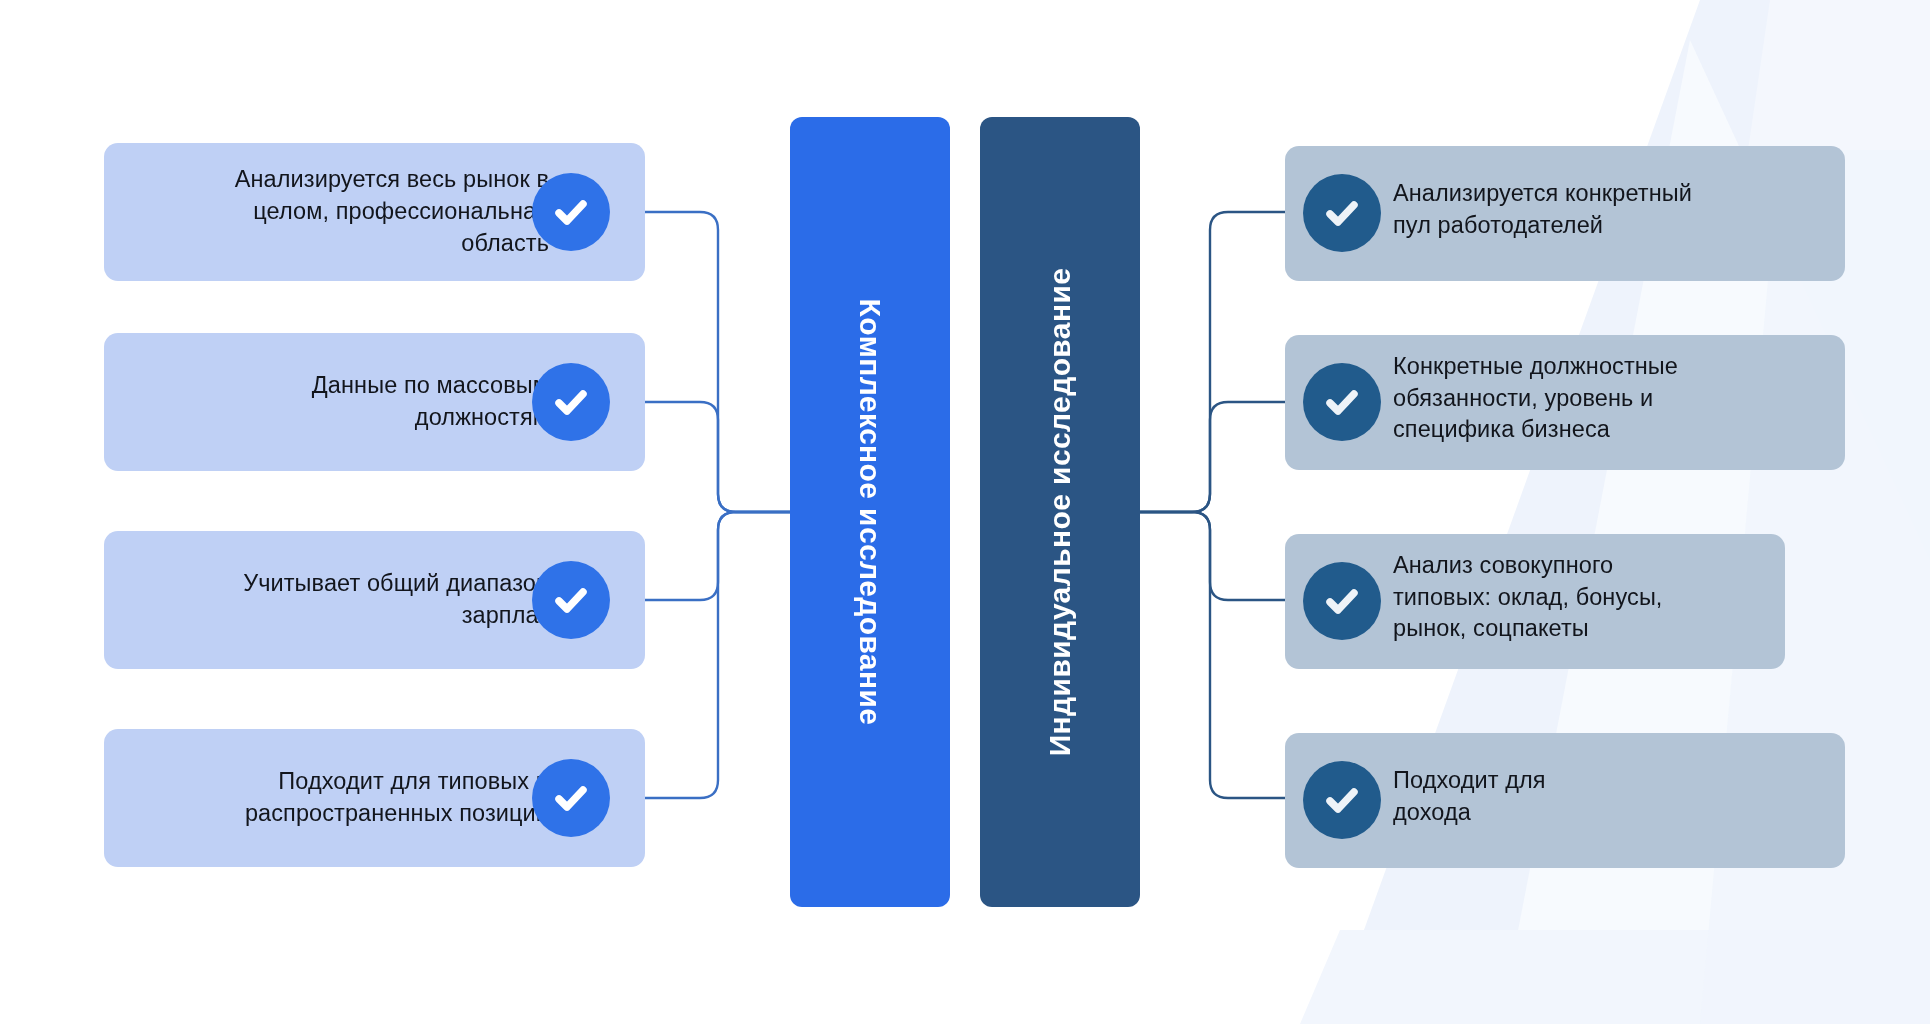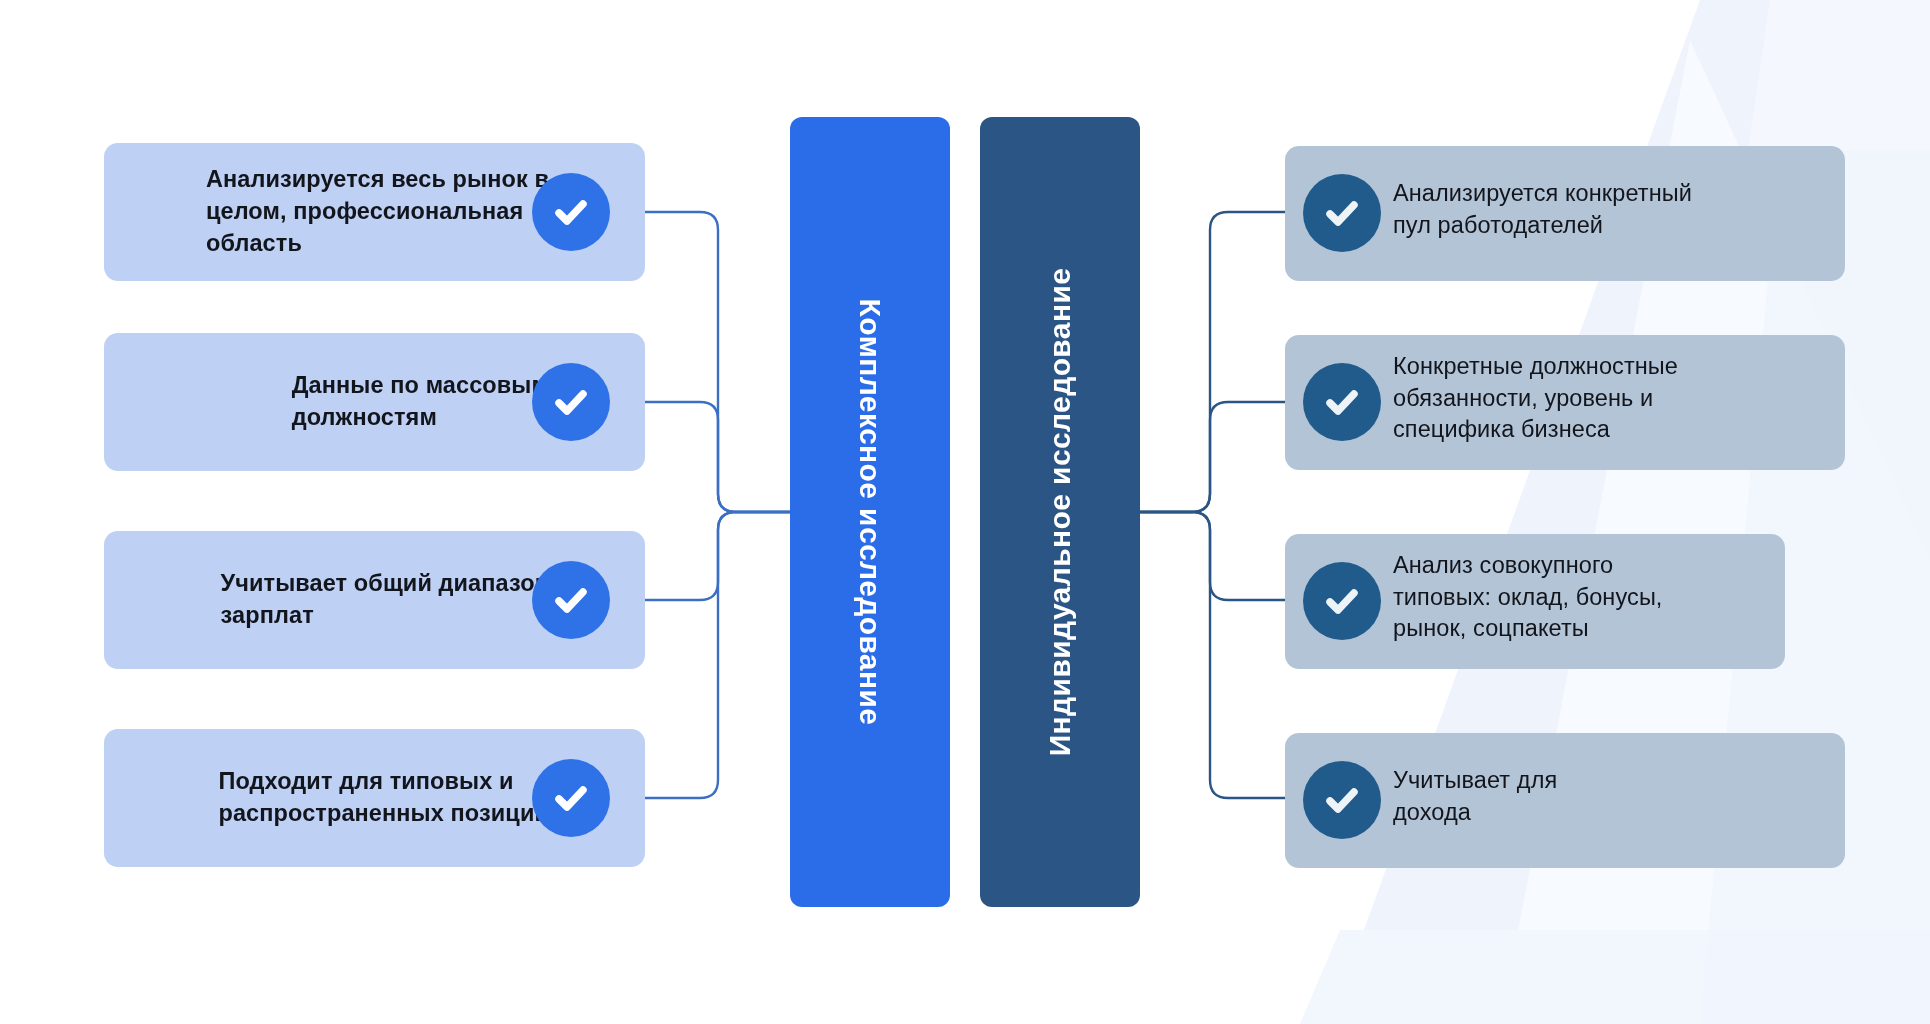--- a/index.html
+++ b/index.html
@@ -33,21 +33,21 @@
     background:#b3c4d6;
     justify-content:flex-start;
     padding:0 34px 8px 108px;
   }
   .card-text{
     font-size:23.5px;
     line-height:1.36;
     color:#12151c;
     letter-spacing:0.1px;
   }
-  .card.left .card-text{font-weight:bold;}
+  .card.left .card-text{text-align:right;}
   .card.right .card-text{text-align:left;}
 
   
   .check{
     position:absolute;
     width:78px;height:78px;
     border-radius:50%;
     display:flex;align-items:center;justify-content:center;
     z-index:4;
   }
@@ -196,21 +196,21 @@
     </div>
   </div>
   <div class="check navy" style="left:1303px;top:562px;">
     <svg width="44" height="44" viewBox="0 0 44 44" aria-hidden="true">
       <path d="M10 23 L18 31 L34 14" stroke="#eef3f8" stroke-width="7.5" stroke-linecap="round" stroke-linejoin="round" fill="none"></path>
     </svg>
   </div>
 
   <div class="card right" style="left:1285px;top:733px;width:560px;height:135px;">
     <div class="card-text">
-      <div>Учитывает для</div>
+      <div>Подходит для</div>
       <div>дохода</div>
     </div>
   </div>
   <div class="check navy" style="left:1303px;top:761px;">
     <svg width="44" height="44" viewBox="0 0 44 44" aria-hidden="true">
       <path d="M10 23 L18 31 L34 14" stroke="#eef3f8" stroke-width="7.5" stroke-linecap="round" stroke-linejoin="round" fill="none"></path>
     </svg>
   </div>
 
 </div>

